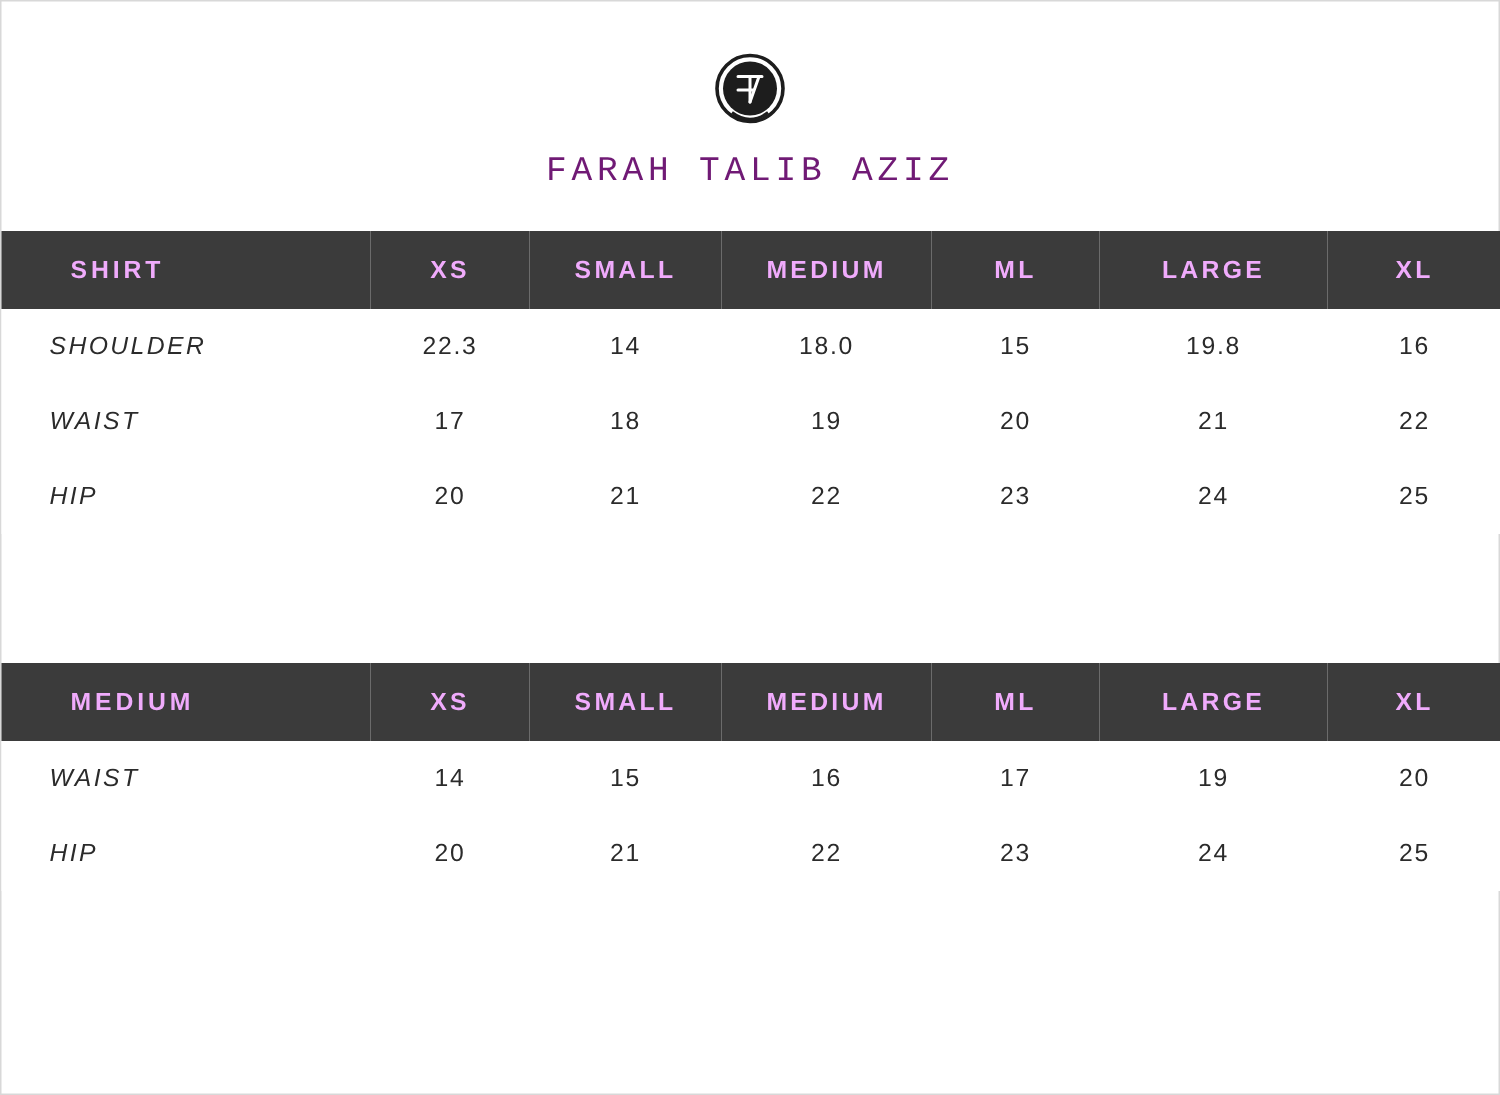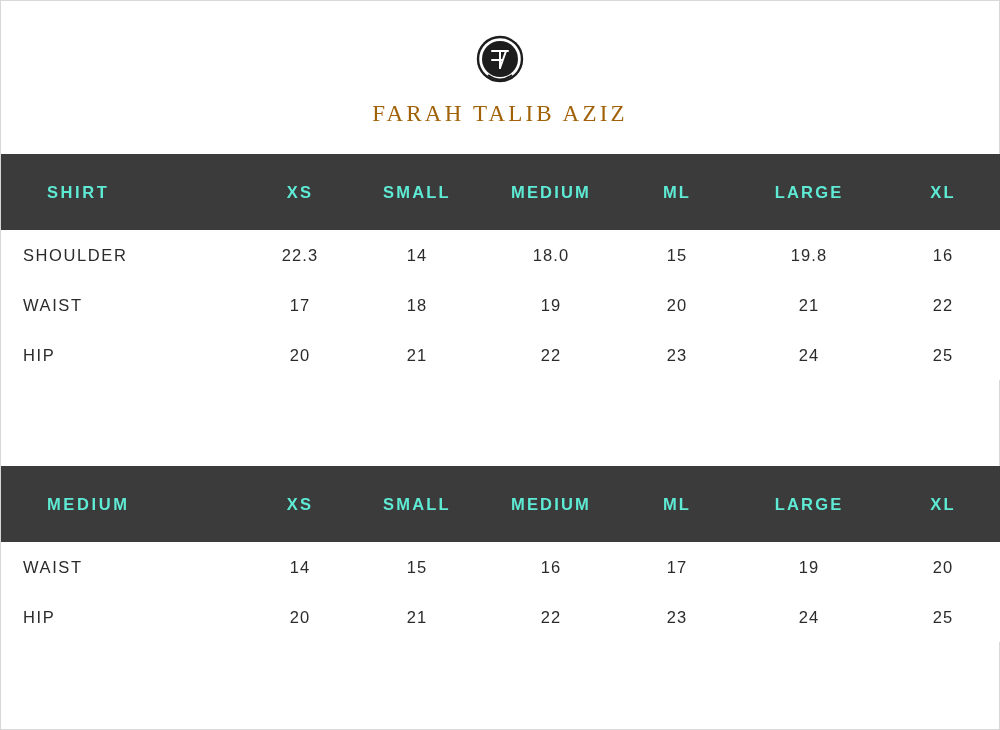--- a/index.html
+++ b/index.html
@@ -33,63 +33,64 @@
     align-items: center;
     justify-content: center;
     flex: 0 0 auto;
   }
   .brand-logo {
     width: 64px;
     height: 64px;
     margin-bottom: 8px;
   }
   .brand-name {
-    font-family: Liberation Serif, serif;
+    font-family: Liberation Mono, monospace;
     font-size: 23px;
     letter-spacing: 3.2px;
-    color: #a16207;
+    color: #701a75;
     white-space: nowrap;
   }
 
   
   .sizetable {
     width: 100%;
     border-collapse: collapse;
     table-layout: fixed;
   }
   .sizetable thead th {
     background: #3b3b3b;
-    color: #5eead4;
+    color: #f0abfc;
     height: 52px;
     font-size: 16.5px;
     font-weight: bold;
     letter-spacing: 2.2px;
     text-align: center;
     vertical-align: middle;
-    padding: 12px;
+    padding: 0;
   }
   .sizetable thead th.rowhead {
     text-align: left;
     padding-left: 46px;
     letter-spacing: 2.6px;
   }
   .sizetable tbody td {
     height: 50px;
     font-size: 16.5px;
     letter-spacing: 1.1px;
     color: #2b2b2b;
     text-align: center;
     vertical-align: middle;
     padding: 0;
     background: #ffffff;
   }
   .sizetable tbody td.rowhead {
     text-align: left;
-    padding-left: 22px;
+    padding-left: 32px;
     letter-spacing: 1.6px;
+    font-style: italic;
   }
 
   
   col.c-label { width: 246px; }
   col.c-xs    { width: 106px; }
   col.c-small { width: 128px; }
   col.c-med   { width: 140px; }
   col.c-ml    { width: 112px; }
   col.c-large { width: 152px; }
   col.c-xl    { width: 116px; }

